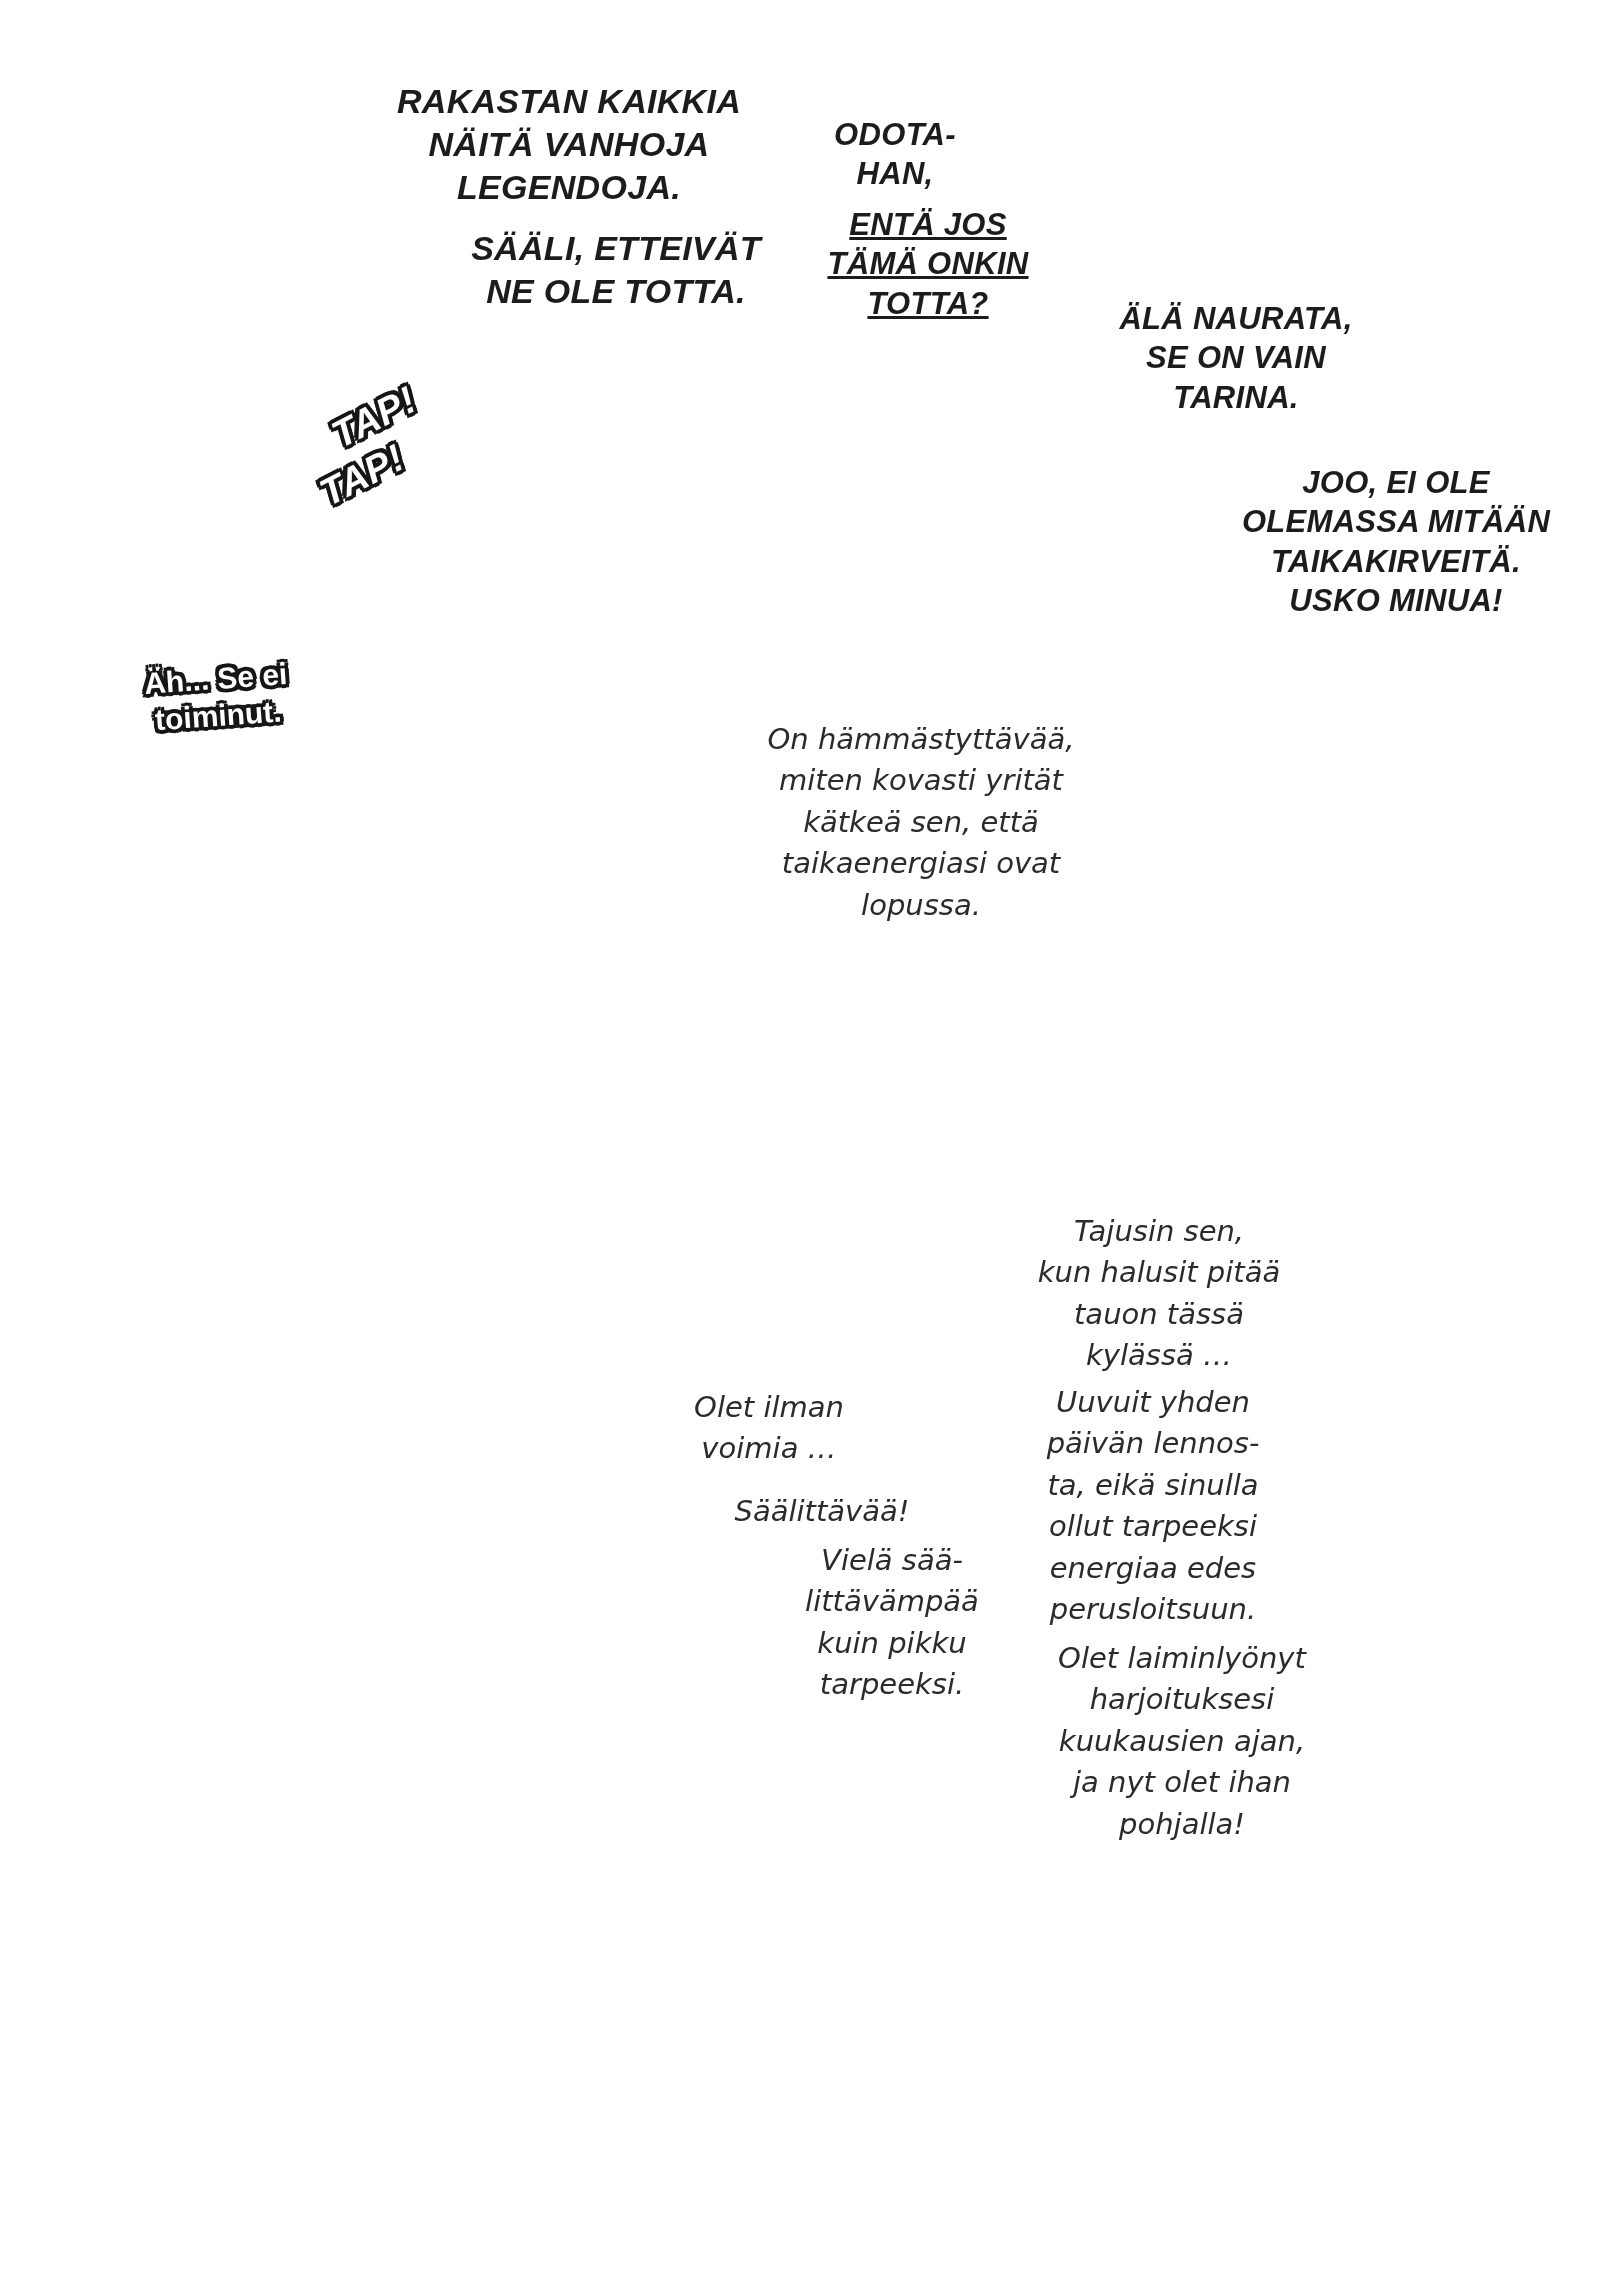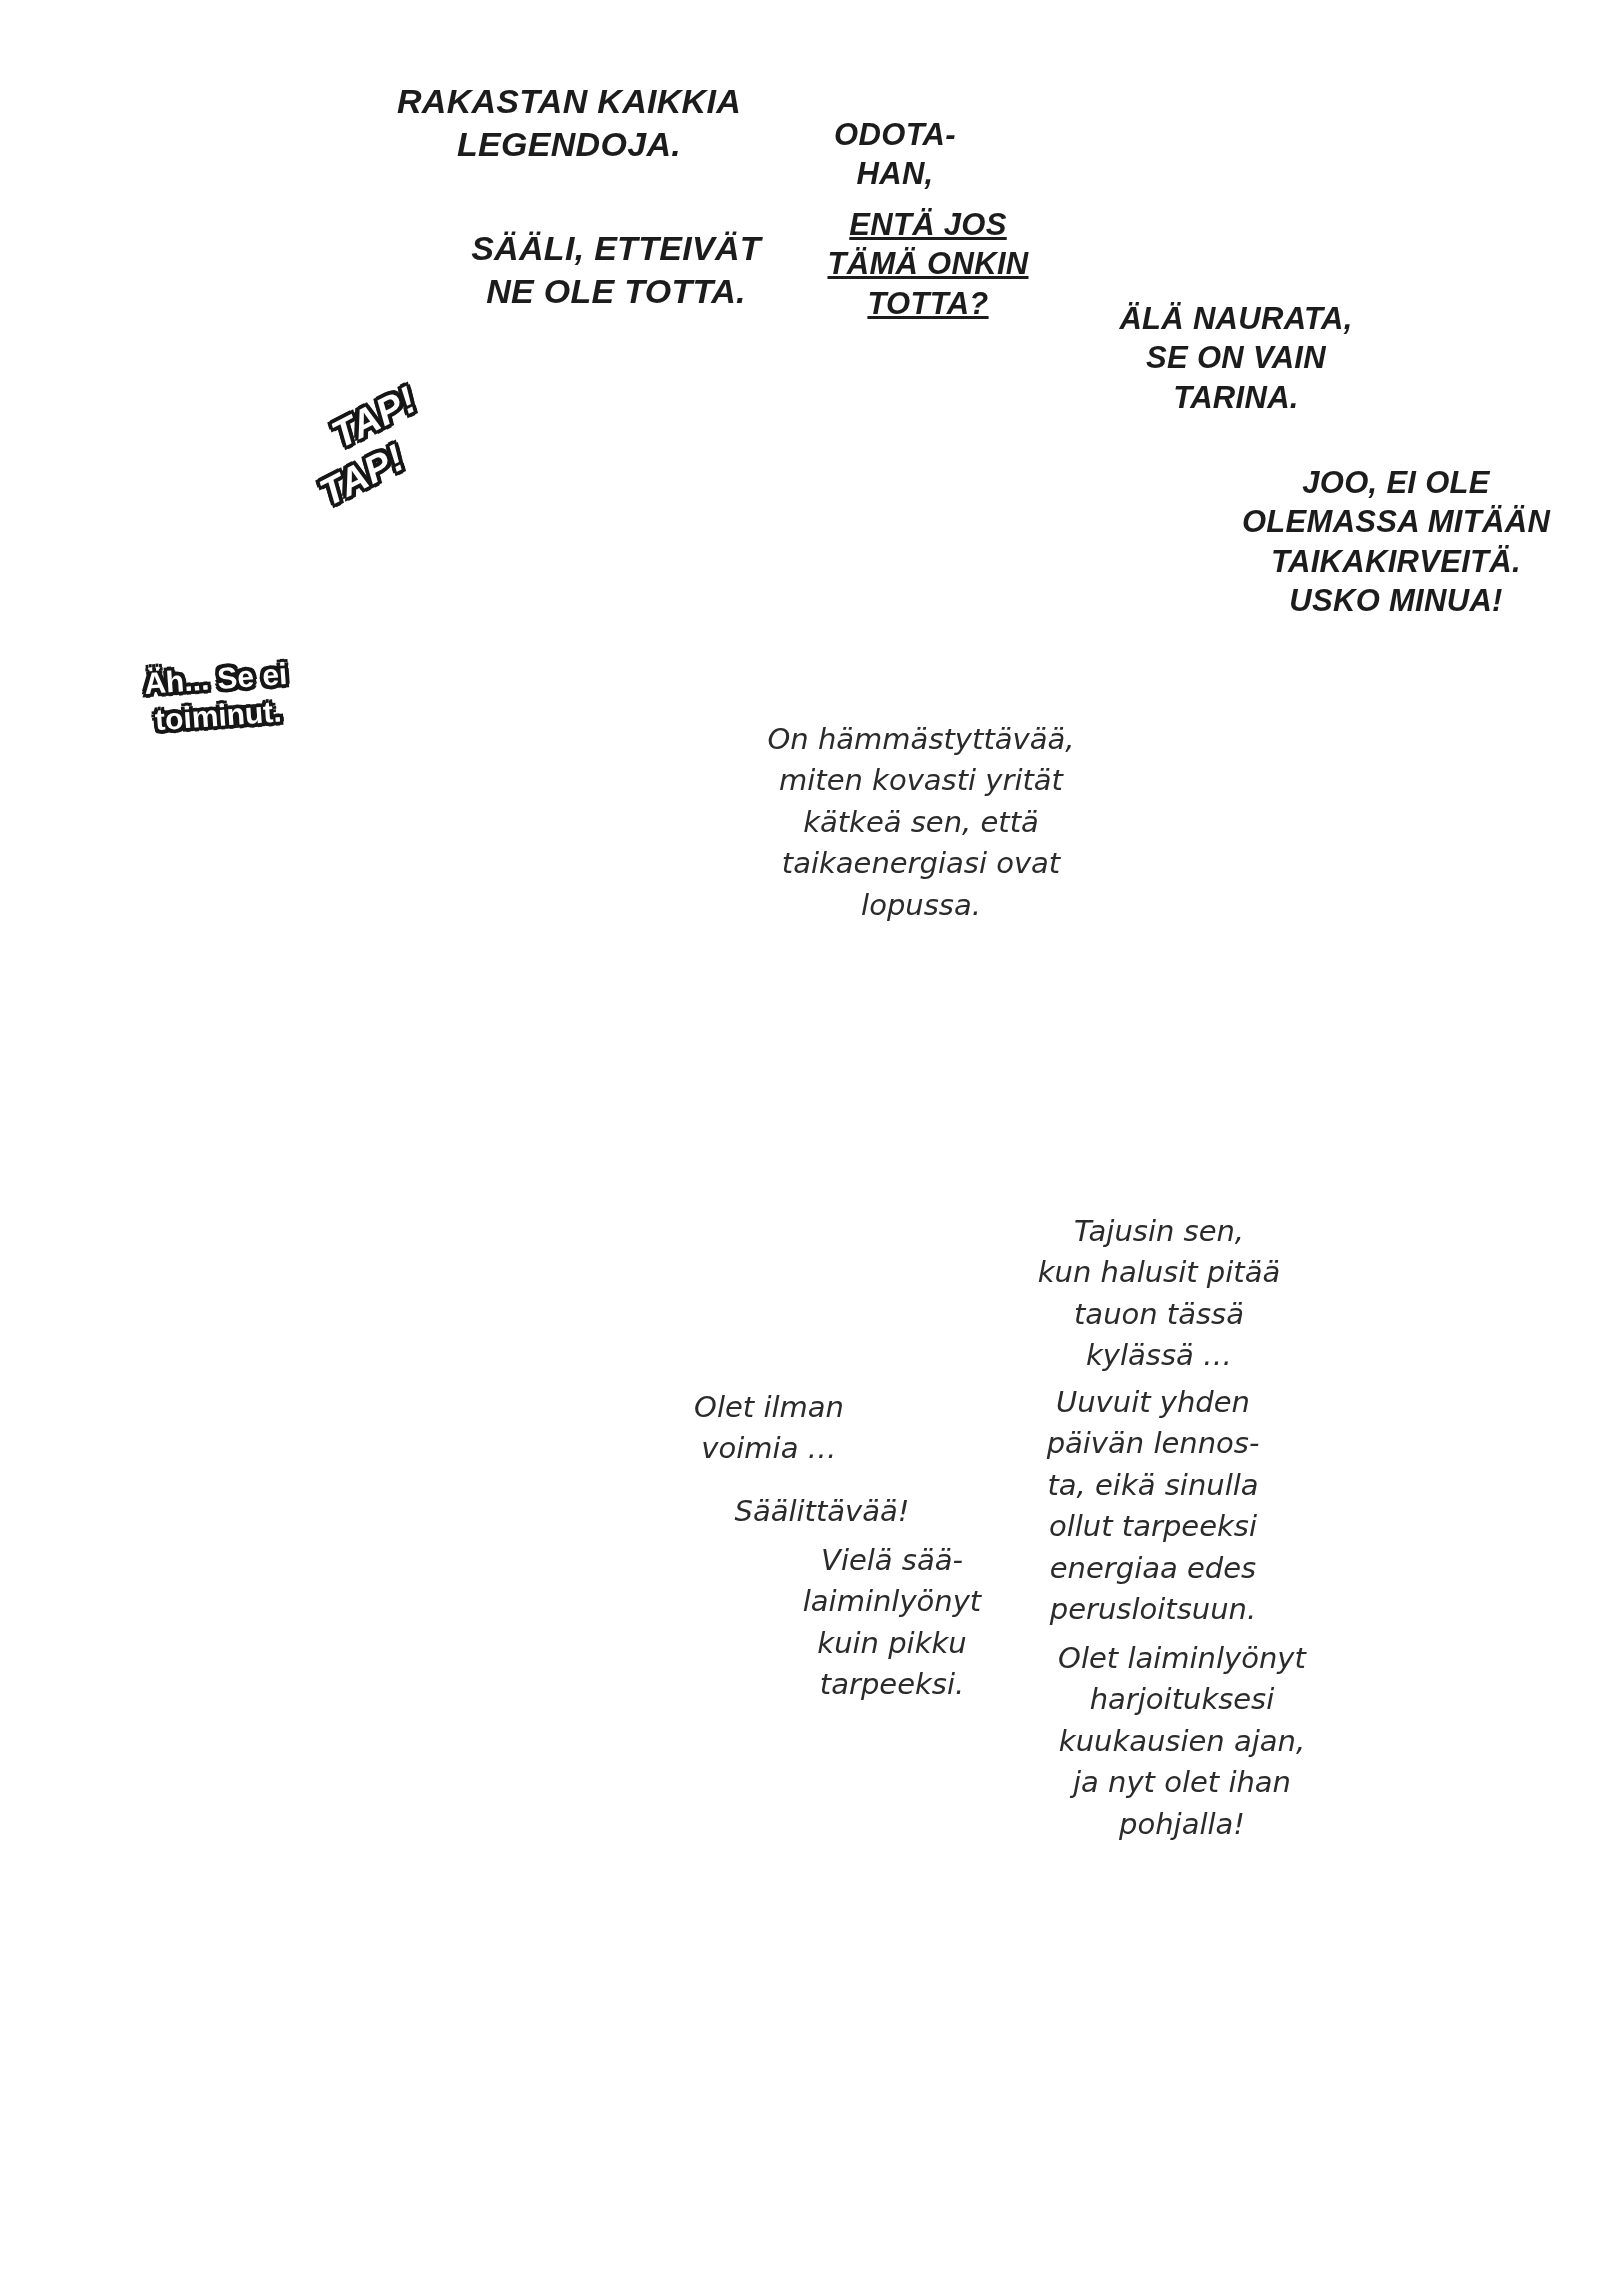--- a/index.html
+++ b/index.html
@@ -64,20 +64,21 @@
   }
   .tilted { line-height: 1.22; font-size: 30px; }
 </style>
 </head>
 <body>
 
 <div id="page">
 
   <div class="block shout" style="left:569px; top:80px;">
     <span class="line">RAKASTAN KAIKKIA</span>
+    <span class="line">NÄITÄ VANHOJA</span>
     <span class="line">LEGENDOJA.</span>
   </div>
 
   <div class="block shout" style="left:616px; top:227px;">
     <span class="line">SÄÄLI, ETTEIVÄT</span>
     <span class="line">NE OLE TOTTA.</span>
   </div>
 
   <div class="block shout shout-small" style="left:895px; top:115px;">
     <span class="line">ODOTA-</span>
@@ -130,21 +131,21 @@
     <span class="line">Olet ilman</span>
     <span class="line">voimia …</span>
   </div>
 
   <div class="block hand" style="left:822px; top:1491px;">
     <span class="line">Säälittävää!</span>
   </div>
 
   <div class="block hand" style="left:892px; top:1540px;">
     <span class="line">Vielä sää-</span>
-    <span class="line">laiminlyönyt</span>
+    <span class="line">littävämpää</span>
     <span class="line">kuin pikku</span>
     <span class="line">tarpeeksi.</span>
   </div>
 
   <div class="block hand" style="left:1153px; top:1382px;">
     <span class="line">Uuvuit yhden</span>
     <span class="line">päivän lennos-</span>
     <span class="line">ta, eikä sinulla</span>
     <span class="line">ollut tarpeeksi</span>
     <span class="line">energiaa edes</span>

